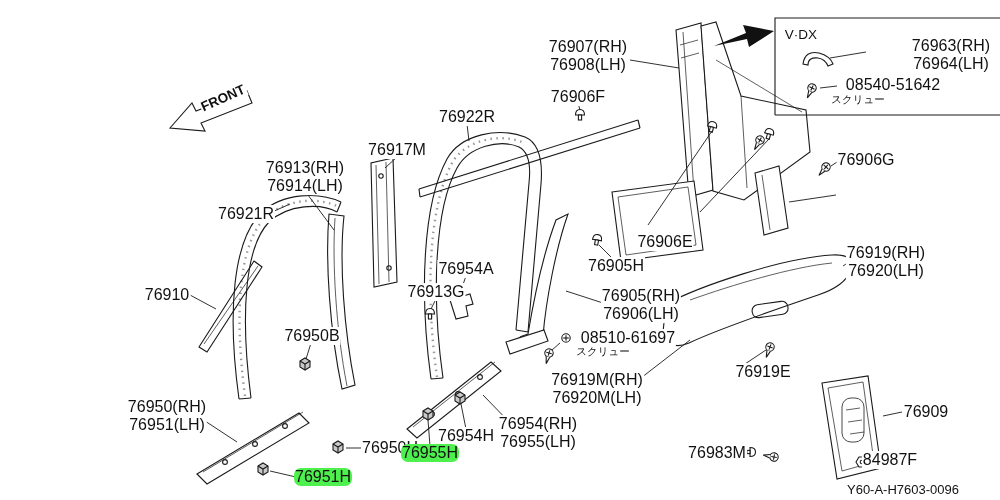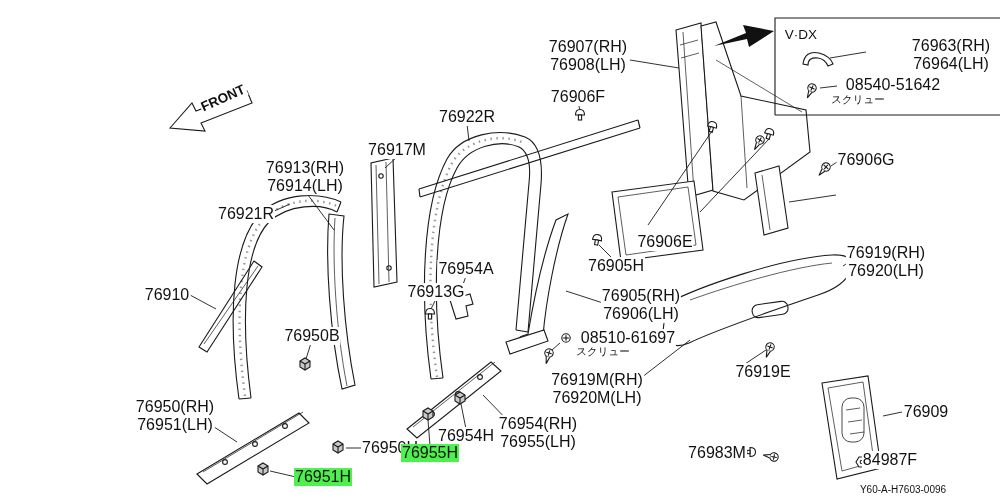--- a/index.html
+++ b/index.html
@@ -9,21 +9,21 @@
     font-family:"Liberation Sans","DejaVu Sans",sans-serif;
   }
   .page svg{position:absolute;left:0;top:0;}
   #labels-layer{position:absolute;left:0;top:0;width:100%;height:100%;pointer-events:none;}
   .part-label{
     position:absolute;
     font-size:16px;line-height:1.12;color:#111;
     white-space:nowrap;text-align:center;
     background:#ffffff;padding:0 1px;
   }
-  .part-label.highlight{background:var(--hl,#4df04d);}
+  .part-label.highlight{background:var(--hl,#4df04d);border-radius:7px;}
 </style>
 </head>
 <body>
 
 <div class="page">
 
   <svg width="1000" height="500" viewBox="0 0 1000 500">
     <defs>
       <g id="screwhead">
         <circle r="4.2" fill="#fff"></circle>
@@ -295,21 +295,21 @@
       <div class="part-label" style="left: 603px; top: 352px; transform: translate(-50%, -50%); font-size: 10.5px;">
         <div>スクリュー</div>
       </div>
       <div class="part-label" style="left: 763px; top: 372px; transform: translate(-50%, -50%);">
         <div>76919E</div>
       </div>
       <div class="part-label" style="left: 597px; top: 389px; transform: translate(-50%, -50%);">
         <div>76919M(RH)</div>
         <div>76920M(LH)</div>
       </div>
-      <div class="part-label" style="left: 167px; top: 416px; transform: translate(-50%, -50%); margin-left: 8px;">
+      <div class="part-label" style="left: 167px; top: 416px; transform: translate(-50%, -50%);">
         <div>76950(RH)</div>
         <div>76951(LH)</div>
       </div>
       <div class="part-label" style="left: 390px; top: 448px; transform: translate(-50%, -50%);">
         <div>76950H</div>
       </div>
       <div class="part-label" style="left: 466px; top: 436px; transform: translate(-50%, -50%);">
         <div>76954H</div>
       </div>
       <div class="part-label" style="left: 538px; top: 433px; transform: translate(-50%, -50%);">
@@ -324,18 +324,18 @@
       </div>
       <div class="part-label" style="left: 717px; top: 453px; transform: translate(-50%, -50%);">
         <div>76983M</div>
       </div>
       <div class="part-label" style="left: 926px; top: 412px; transform: translate(-50%, -50%);">
         <div>76909</div>
       </div>
       <div class="part-label" style="left: 890px; top: 460px; transform: translate(-50%, -50%);">
         <div>84987F</div>
       </div>
-      <div class="part-label" style="left: 903px; top: 490px; transform: translate(-50%, -50%); font-size: 10px;">
+      <div class="part-label" style="left: 903px; top: 490px; transform: translate(-50%, -50%); font-size: 13px;">
         <div>Y60-A-H7603-0096</div>
       </div>
     </div>
 
 </div>
 
 </body></html>

